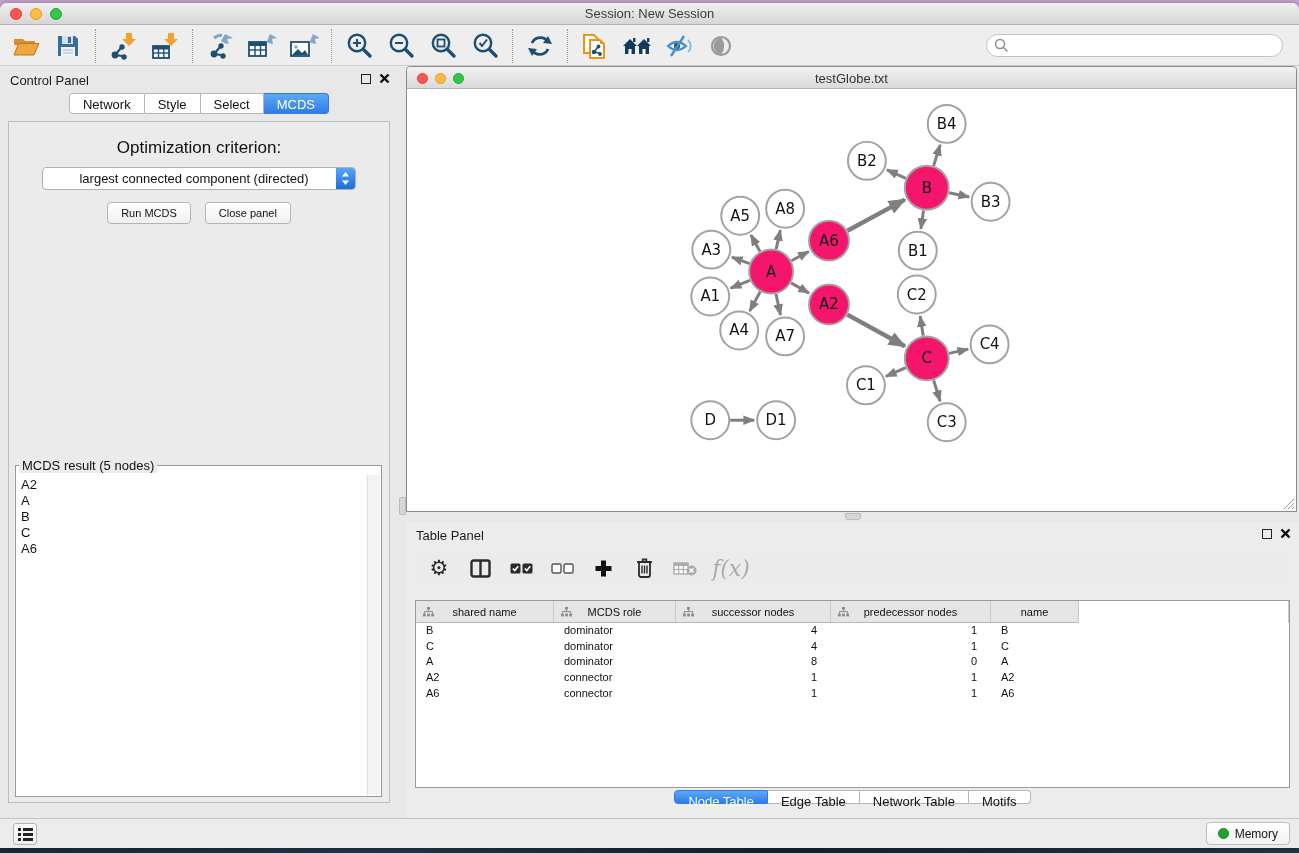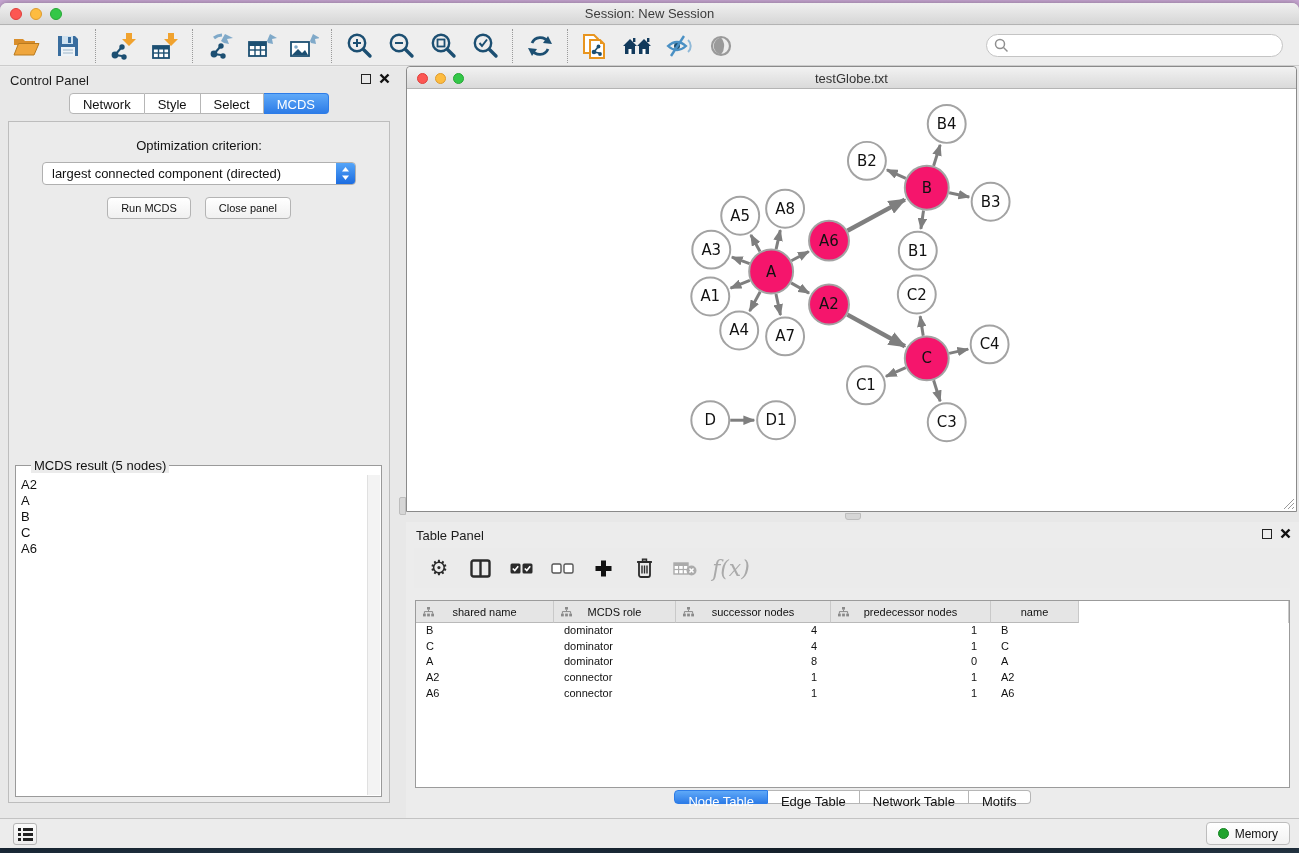--- a/index.html
+++ b/index.html
@@ -45,31 +45,31 @@
   .panel-icons { position:absolute; right:8px; top:6px; display:flex; gap:8px; align-items:center; }
   .float-icon { width:10px; height:10px; border:1.6px solid #222; }
   .seg-row { display:flex; justify-content:center; }
   .seg-tab { padding:0 13px; height:21px; line-height:21px; font-size:13px; background:#fff;
     border:1px solid #b6b6b6; border-left:none; color:#111; cursor:default; }
   .seg-tab:first-child { border-left:1px solid #b6b6b6; border-radius:4px 0 0 4px; }
   .seg-tab:last-child { border-radius:0 4px 4px 0; }
   .seg-tab.selected { background:linear-gradient(#5fa9f8,#2d7ce7); border-color:#2d7ce7; color:#fff; }
   .cp-box { position:absolute; left:8px; right:8px; top:54px; bottom:15px;
     border:1px solid #bdbdbd; background:#ebebeb; }
-  .opt-label { margin-top:16px; text-align:center; font-size:13px; color:#111; }
+  .opt-label { margin-top:16px; text-align:center; font-size:17px; color:#111; }
   .dropdown { position:relative; margin:9px 33px 0 33px; height:23px; background:#fff;
-    border:1px solid #b0b0b0; border-radius:4px; display:flex; align-items:center; cursor:default; }
+    border:1px solid #b0b0b0; border-radius:4px; display:flex; align-items:center; cursor:default;text-align:center; }
   .dropdown-text { flex:1; font-size:13px; padding-left:9px; color:#111; white-space:nowrap; }
   .dropdown-stepper { width:19px; height:21px; border-radius:0 3px 3px 0;
     background:linear-gradient(#55a5f8,#1c6ce0); display:flex; align-items:center; justify-content:center; }
   .btn-row { display:flex; justify-content:center; gap:14px; margin-top:12px; }
   .mac-btn { background:linear-gradient(#ffffff,#f0f0f0); border:1px solid #b4b4b4;
     border-radius:4px; height:22px; padding:0 13px; font-size:11px; color:#111; cursor:default; }
   .result-fieldset { position:absolute; left:6px; right:7px; top:336px; bottom:5px;
-    border:1px solid #9a9a9a; background:#fff;padding-left:12px; }
+    border:1px solid #9a9a9a; background:#fff; }
   .result-fieldset legend { font-size:13px; color:#111; padding:0 3px; margin-left:3px; background:#ebebeb; }
   .result-list { position:absolute; left:1px; right:15px; top:2px; bottom:1px; background:#fff;
     padding:2px 4px; overflow:hidden; }
   .result-item { font-size:13px; line-height:16px; color:#111; }
   .result-scroll { position:absolute; right:1px; top:2px; bottom:1px; width:13px;
     background:#f3f3f3; border-left:1px solid #e0e0e0; }
 
   
   .right-area { position:absolute; left:406px; right:0; top:0; bottom:0; }
 

